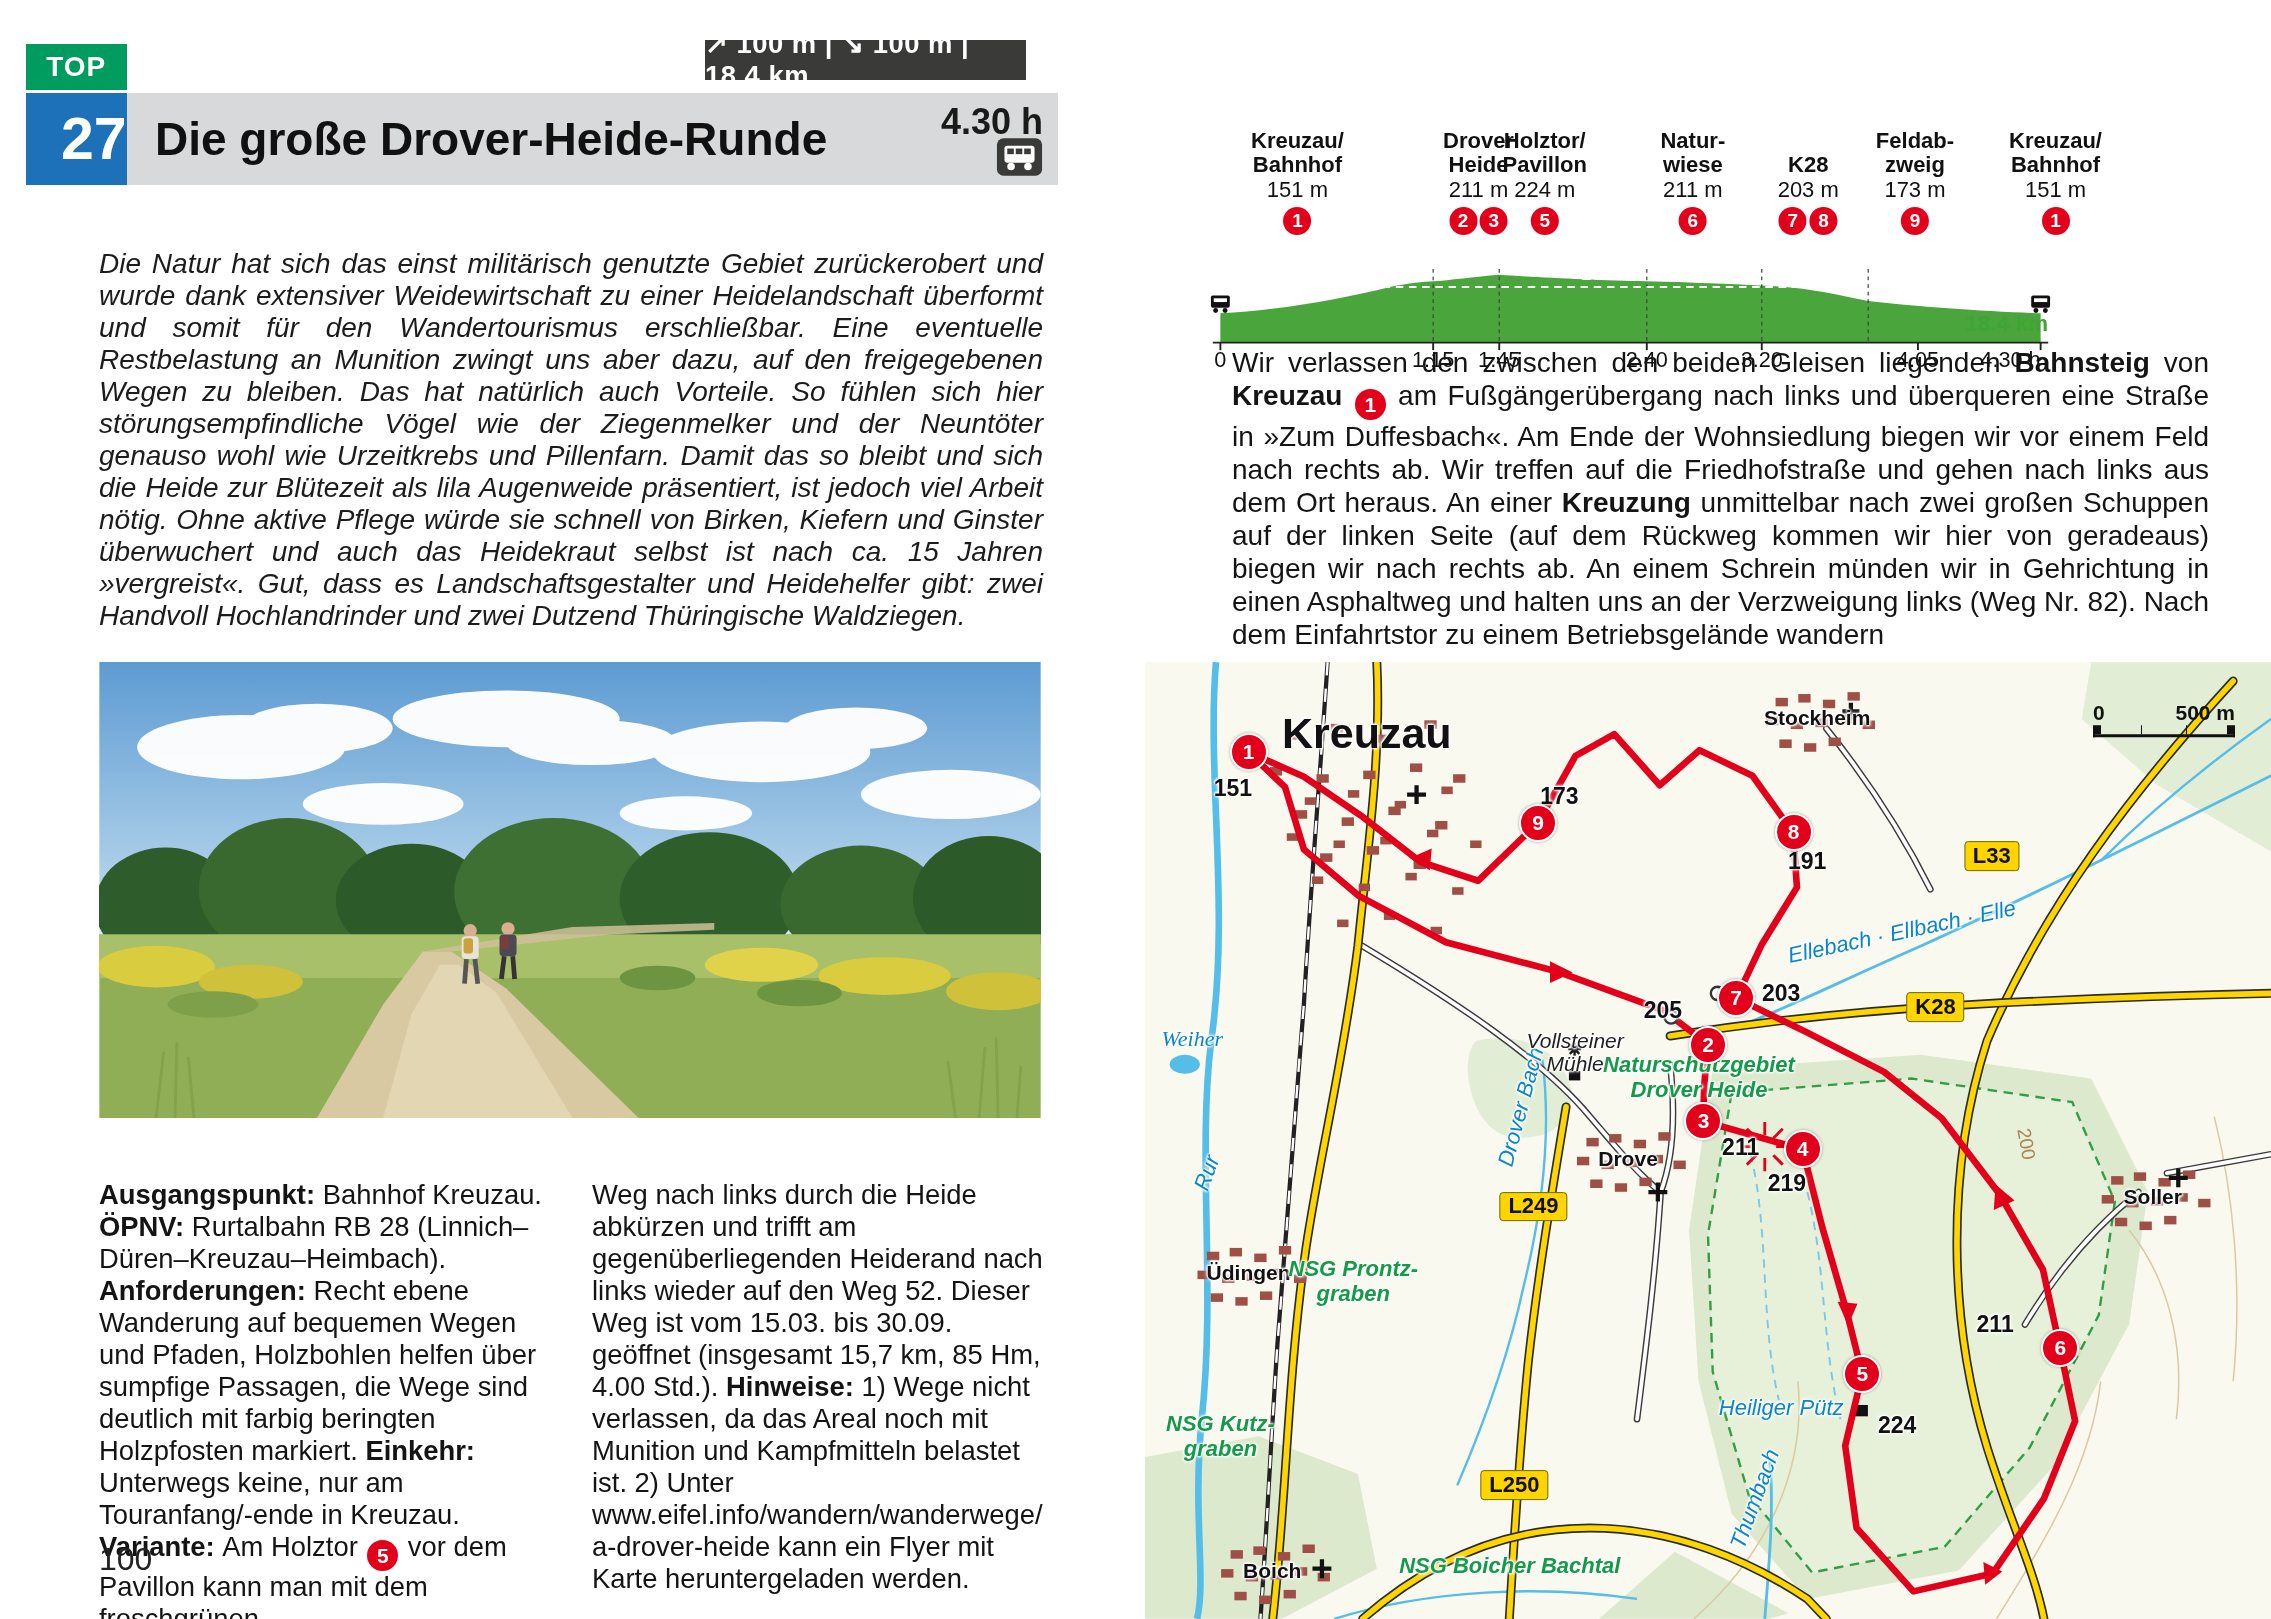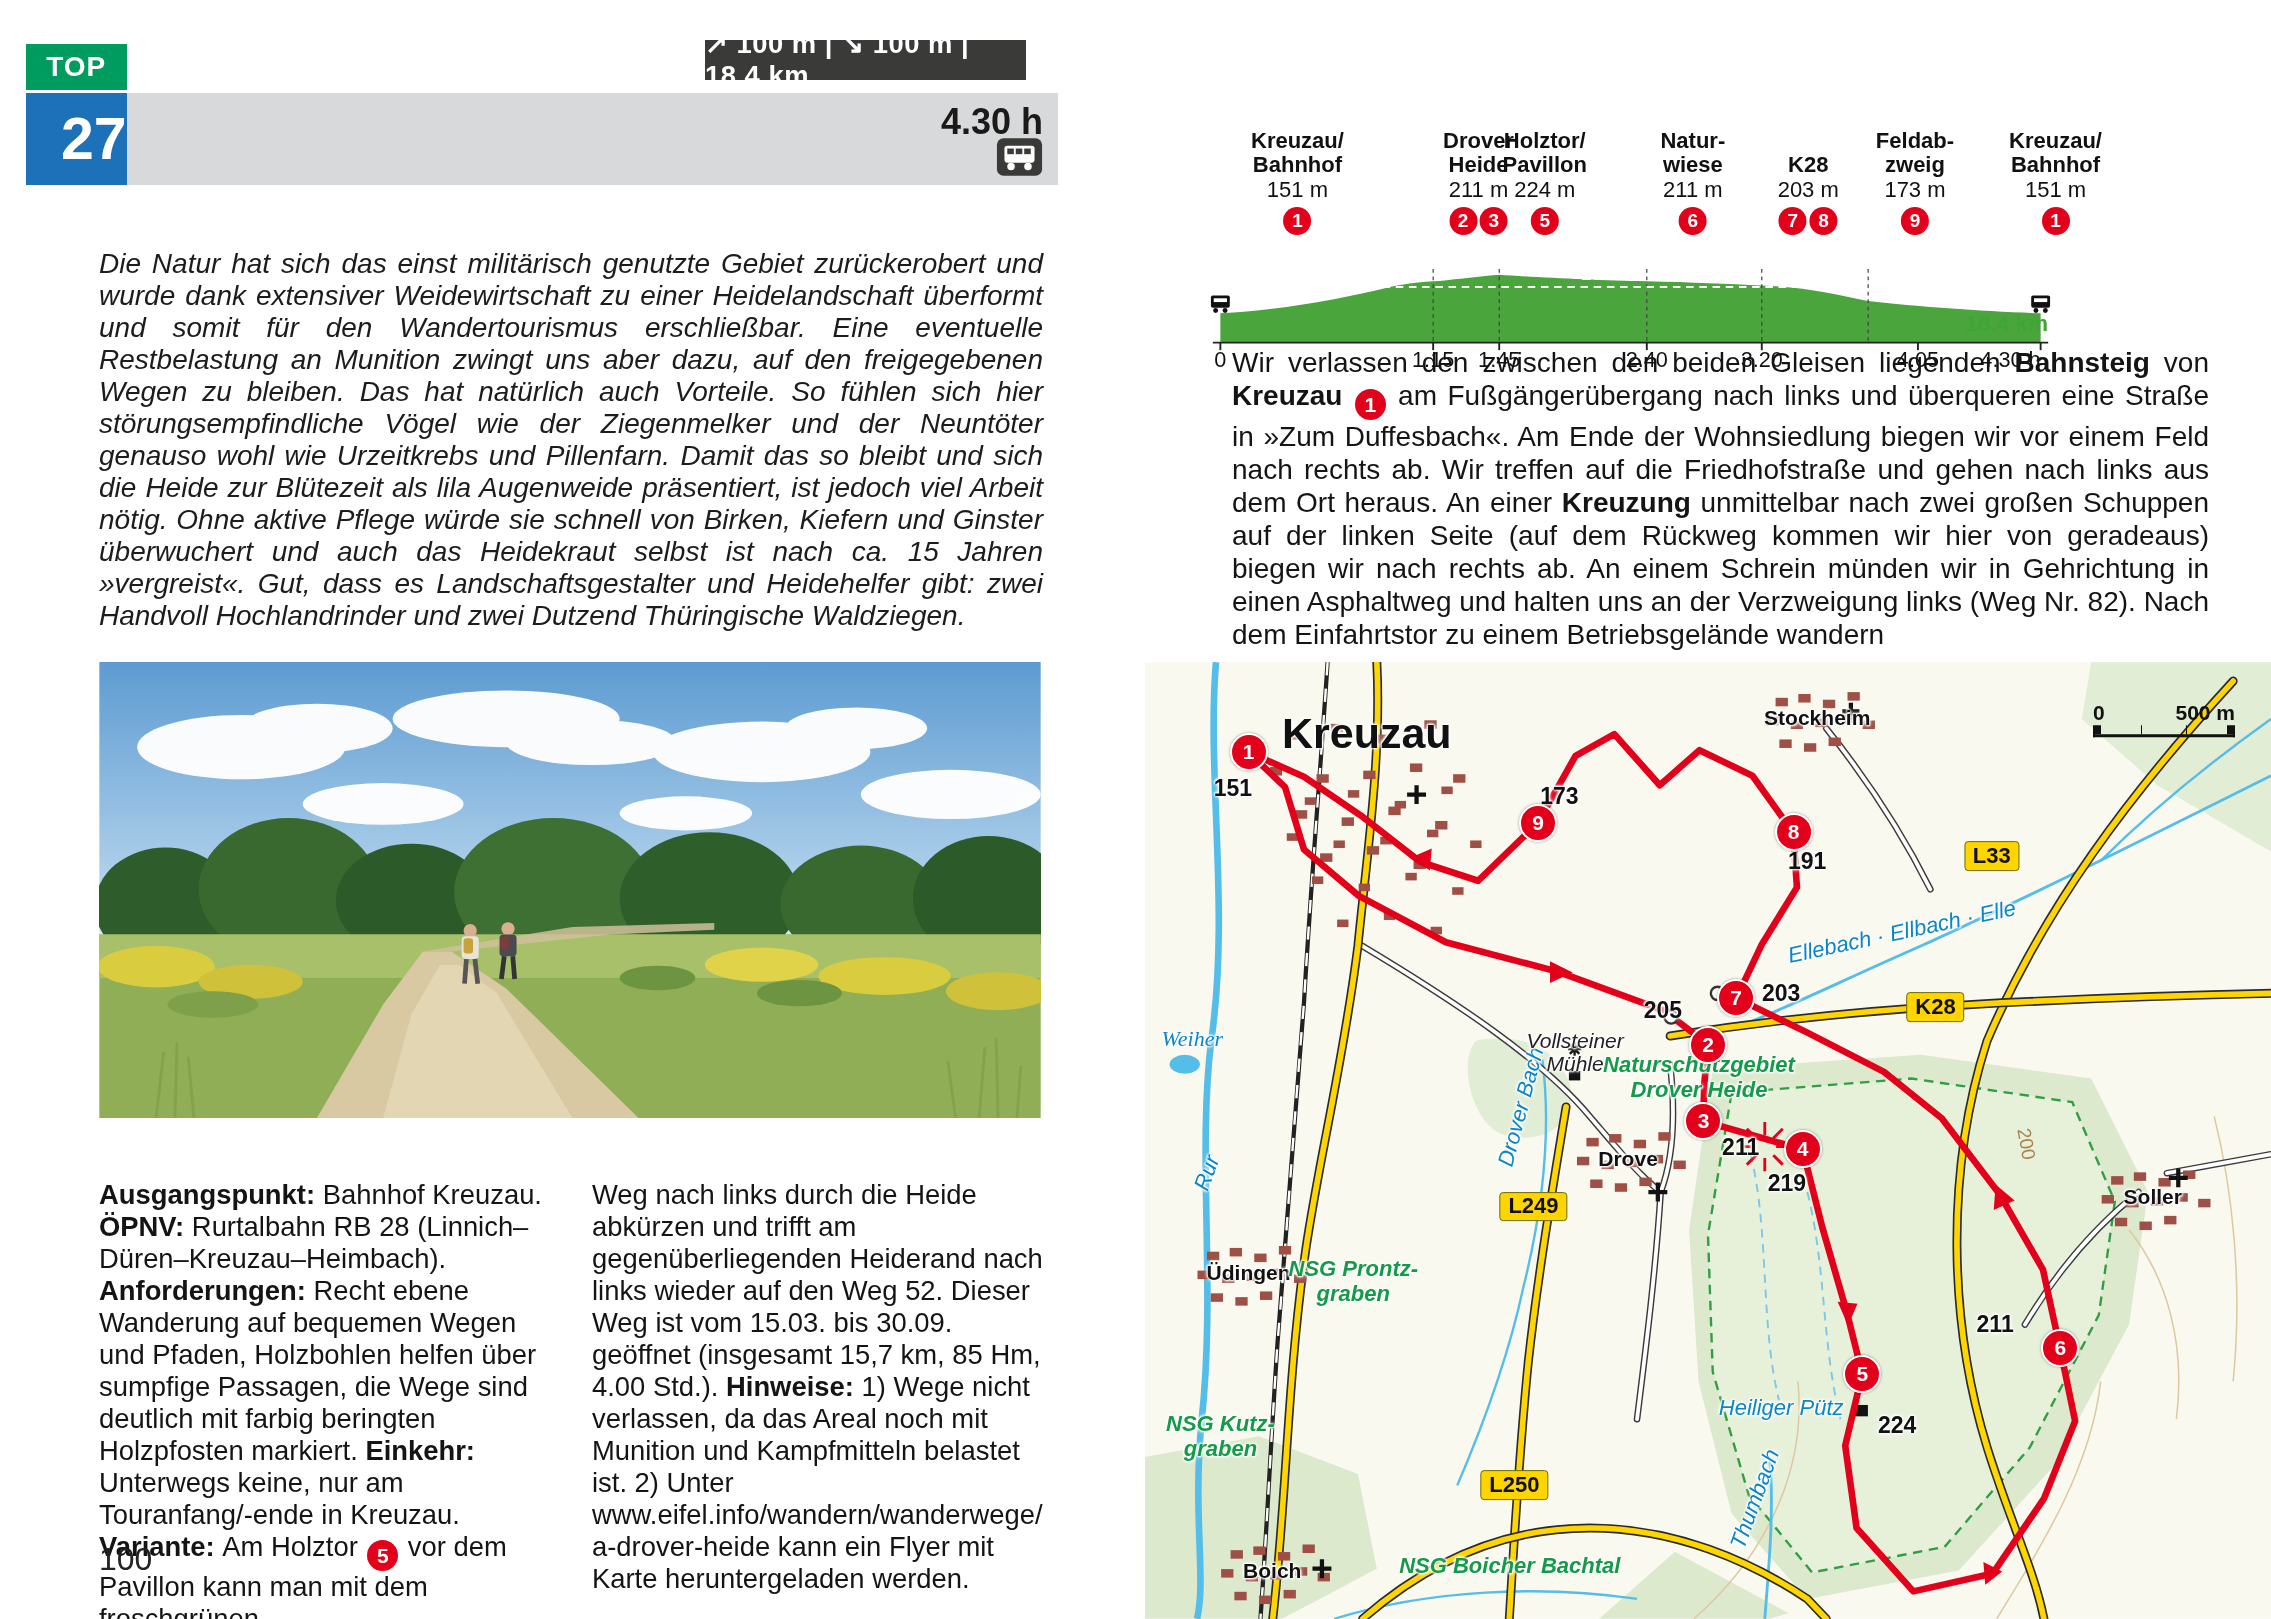--- a/index.html
+++ b/index.html
@@ -81,20 +81,21 @@
 
   <div class="abs top-badge">
     <span>TOP</span>
   </div>
 
   <div class="abs route-number">
     <span>27</span>
   </div>
 
   <div class="abs title-bar">
+    <div class="title-text">Die große Drover-Heide-Runde</div>
     <div class="duration">4.30 h</div>
     <svg class="bus-chip" viewBox="0 0 50 42">
       <rect x="1" y="1" width="48" height="40" rx="7" fill="#3a3a39"></rect>
       <rect x="9" y="9" width="32" height="18" rx="3" fill="#fff"></rect>
       <rect x="12" y="12" width="7" height="6" fill="#3a3a39"></rect>
       <rect x="21" y="12" width="7" height="6" fill="#3a3a39"></rect>
       <rect x="30" y="12" width="7" height="6" fill="#3a3a39"></rect>
       <circle cx="16" cy="31" r="4" fill="#fff"></circle>
       <circle cx="34" cy="31" r="4" fill="#fff"></circle>
     </svg>

